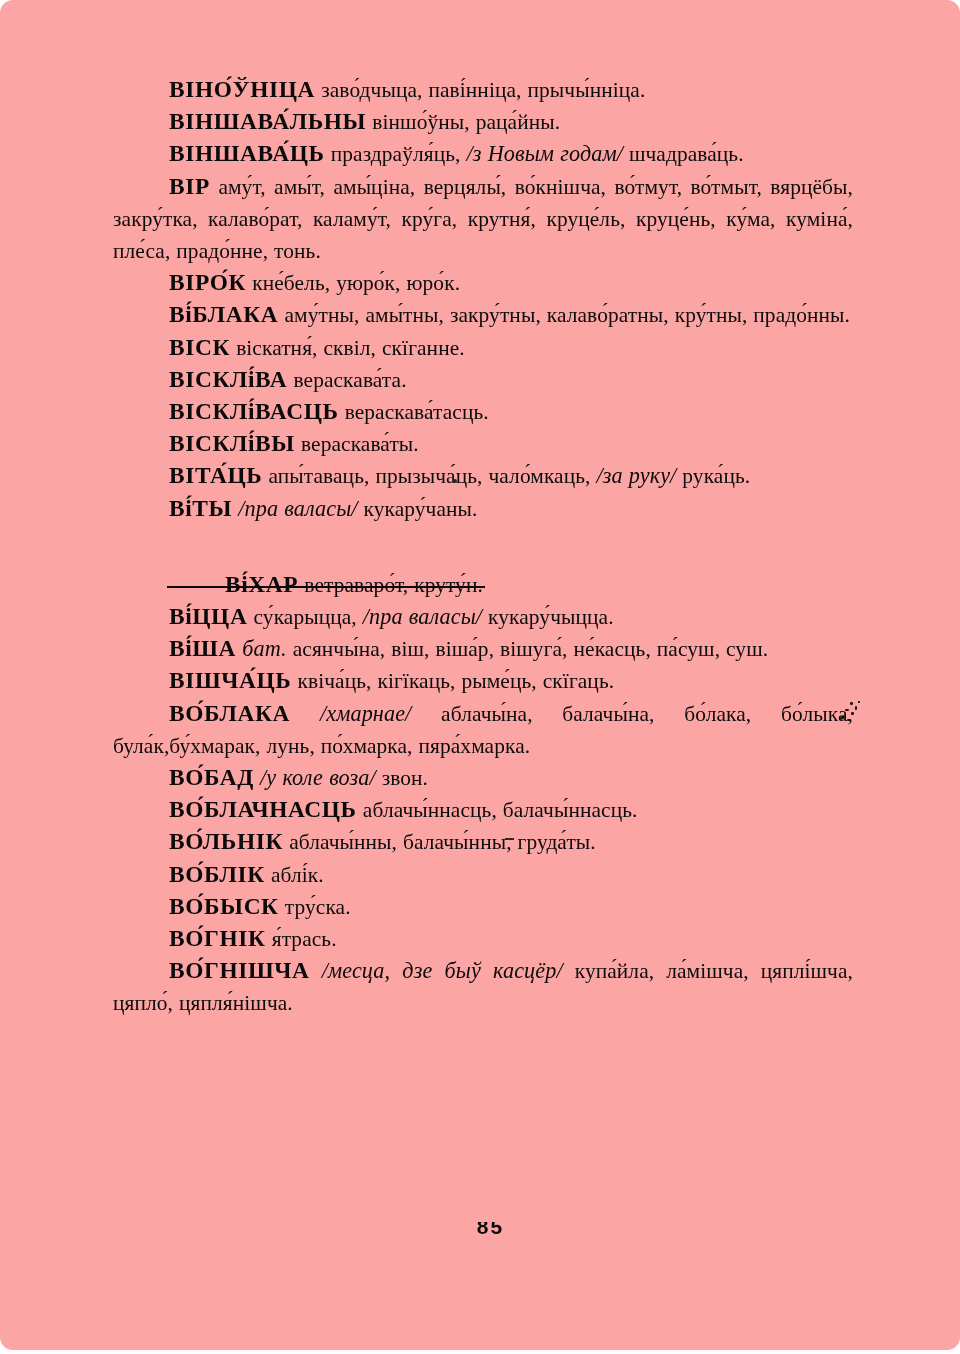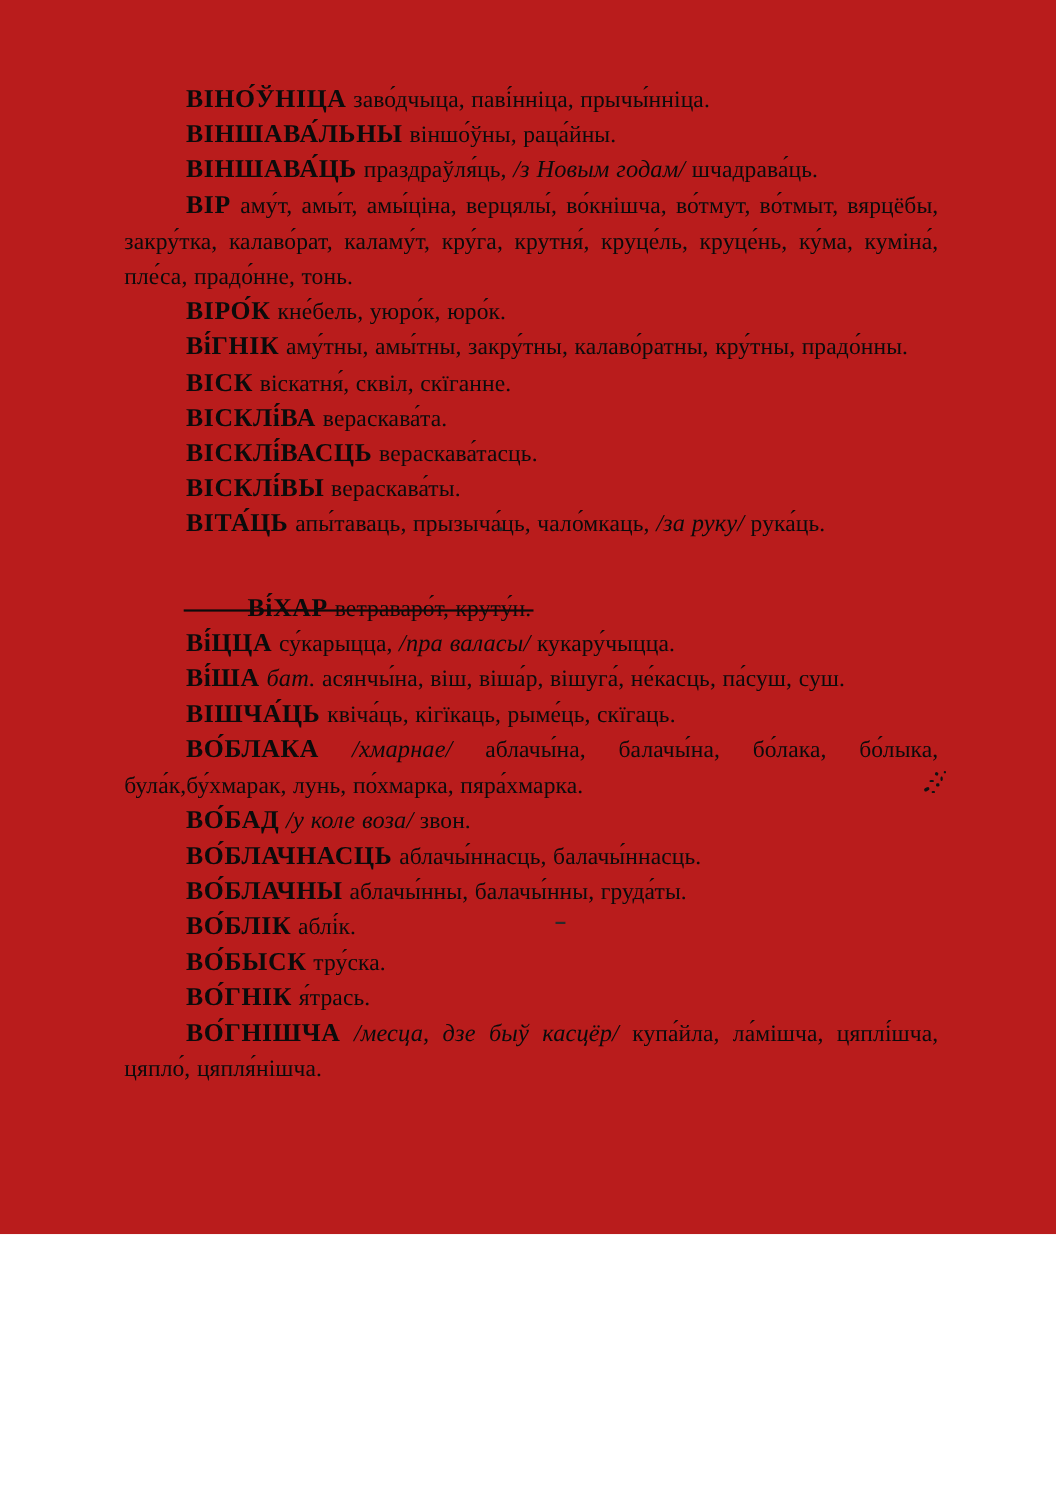--- a/index.html
+++ b/index.html
@@ -3,25 +3,26 @@
 <meta charset="utf-8">
 <style>
   html, body {
     margin: 0;
     padding: 0;
     background: #ffffff;
   }
   #page {
     position: relative;
     width: 960px;
-    height: 1122px;
-    background: #b91c1c;
+    height: 1350px;
+    background: #fca5a5;
     overflow: hidden;
     font-family: "Liberation Serif", "DejaVu Serif", serif;
     color: #0b0b0b;
+    border-radius: 13px;
   }
   #text-column {
     position: absolute;
     left: 113px;
     top: 74px;
     width: 740px;
   }
   .entry {
     margin: 0;
     font-size: 22.2px;
@@ -108,34 +109,35 @@
 <body>
 
 <div id="page">
 
   <div id="text-column">
       <p class="entry"><span><span class="hw">ВІНО́ЎНІЦА</span> <span class="syn">заво́дчыца, паві́нніца, прычы́нніца.</span></span></p>
       <p class="entry"><span><span class="hw">ВІНШАВА́ЛЬНЫ</span> <span class="syn">віншо́ўны, раца́йны.</span></span></p>
       <p class="entry"><span><span class="hw">ВІНШАВА́ЦЬ</span> <span class="syn">праздраўля́ць, </span><span class="gloss">/з Новым годам/</span><span class="syn"> шчадрава́ць.</span></span></p>
       <p class="entry"><span><span class="hw">ВІР</span> <span class="syn">аму́т, амы́т, амы́ціна, верцялы́, во́кнішча, во́тмут, во́тмыт, вярцёбы, закру́тка, калаво́рат, каламу́т, кру́га, крутня́, круце́ль, круце́нь, ку́ма, куміна́, пле́са, прадо́нне, тонь.</span></span></p>
       <p class="entry"><span><span class="hw">ВІРО́К</span> <span class="syn">кне́бель, уюро́к, юро́к.</span></span></p>
-      <p class="entry"><span><span class="hw">Ві́ГНІК</span> <span class="syn">аму́тны, амы́тны, закру́тны, калаво́ратны, кру́тны, прадо́нны.</span></span></p>
+      <p class="entry"><span><span class="hw">Ві́БЛАКА</span> <span class="syn">аму́тны, амы́тны, закру́тны, калаво́ратны, кру́тны, прадо́нны.</span></span></p>
       <p class="entry"><span><span class="hw">ВІСК</span> <span class="syn">віскатня́, сквіл, скїганне.</span></span></p>
       <p class="entry"><span><span class="hw">ВІСКЛі́ВА</span> <span class="syn">вераскава́та.</span></span></p>
       <p class="entry"><span><span class="hw">ВІСКЛі́ВАСЦЬ</span> <span class="syn">вераскава́тасць.</span></span></p>
       <p class="entry"><span><span class="hw">ВІСКЛі́ВЫ</span> <span class="syn">вераскава́ты.</span></span></p>
       <p class="entry"><span><span class="hw">ВІТА́ЦЬ</span> <span class="syn">апы́таваць, прызыча́ць, чало́мкаць, </span><span class="gloss">/за руку/</span><span class="syn"> рука́ць.</span></span></p>
+      <p class="entry"><span><span class="hw">Ві́ТЫ</span> <span class="gloss">/пра валасы/</span><span class="syn"> кукару́чаны.</span></span></p>
       <p class="entry"><span class="struck"><span class="hw">Ві́ХАР</span> <span class="syn">ветраваро́т, круту́н.</span></span></p>
       <p class="entry"><span><span class="hw">Ві́ЦЦА</span> <span class="syn">су́карыцца, </span><span class="gloss">/пра валасы/</span><span class="syn"> кукару́чыцца.</span></span></p>
       <p class="entry"><span><span class="hw">Ві́ША</span> <span class="gloss">бат.</span><span class="syn"> асянчы́на, віш, віша́р, вішуга́, не́касць, па́суш, суш.</span></span></p>
       <p class="entry"><span><span class="hw">ВІШЧА́ЦЬ</span> <span class="syn">квіча́ць, кігїкаць, рыме́ць, скїгаць.</span></span></p>
       <p class="entry"><span><span class="hw">ВО́БЛАКА</span> <span class="gloss">/хмарнае/</span><span class="syn"> аблачы́на, балачы́на, бо́лака, бо́лыка, була́к,бу́хмарак, лунь, по́хмарка, пяра́хмарка.</span></span></p>
       <p class="entry"><span><span class="hw">ВО́БАД</span> <span class="gloss">/у коле воза/</span><span class="syn"> звон.</span></span></p>
       <p class="entry"><span><span class="hw">ВО́БЛАЧНАСЦЬ</span> <span class="syn">аблачы́ннасць, балачы́ннасць.</span></span></p>
-      <p class="entry"><span><span class="hw">ВО́БЛАЧНЫ</span> <span class="syn">аблачы́нны, балачы́нны, груда́ты.</span></span></p>
+      <p class="entry"><span><span class="hw">ВО́ЛЬНІК</span> <span class="syn">аблачы́нны, балачы́нны, груда́ты.</span></span></p>
       <p class="entry"><span><span class="hw">ВО́БЛІК</span> <span class="syn">аблі́к.</span></span></p>
       <p class="entry"><span><span class="hw">ВО́БЫСК</span> <span class="syn">тру́ска.</span></span></p>
       <p class="entry"><span><span class="hw">ВО́ГНІК</span> <span class="syn">я́трась.</span></span></p>
       <p class="entry"><span><span class="hw">ВО́ГНІШЧА</span> <span class="gloss">/месца, дзе быў касцёр/</span><span class="syn"> купа́йла, ла́мішча, цяплі́шча, цяпло́, цяпля́нішча.</span></span></p>
     </div>
 
   <div class="speckle">
     <i class="sp1"></i>
       <i class="sp2"></i>
       <i class="sp3"></i>

